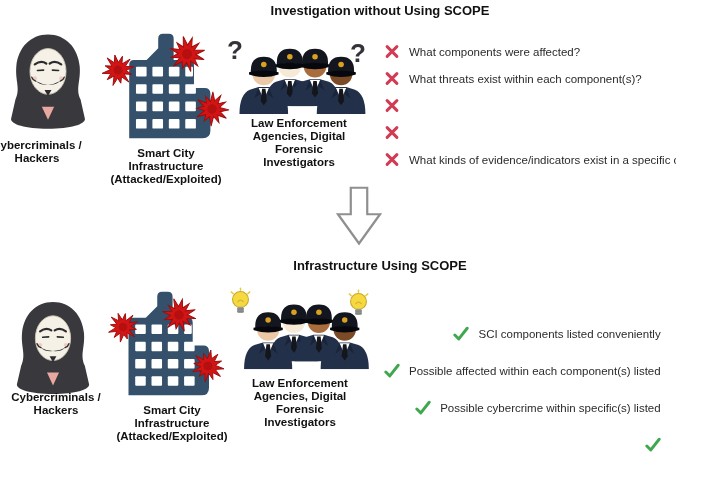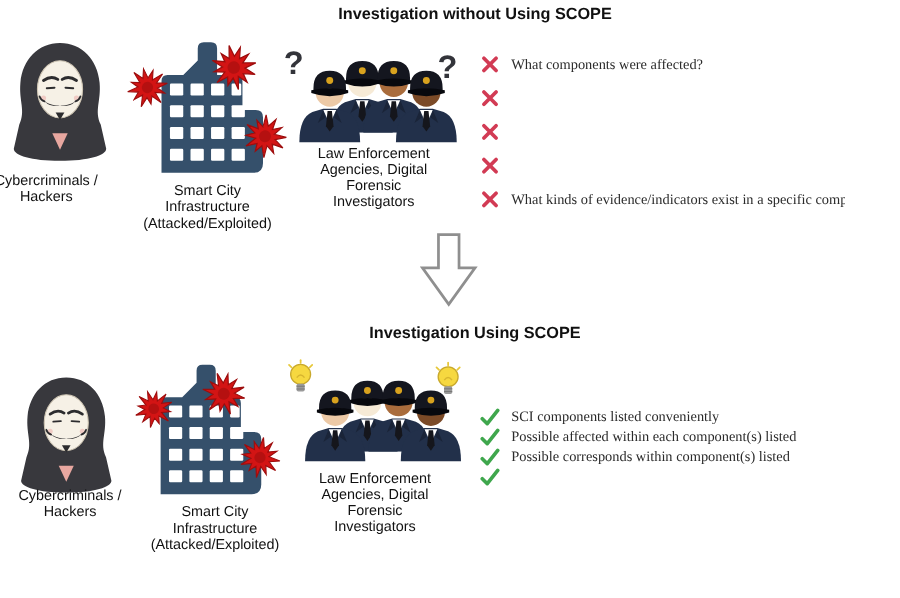--- a/index.html
+++ b/index.html
@@ -1,28 +1,28 @@
 <!DOCTYPE html>
 <html><head>
 <meta charset="utf-8">
 <style>
   html,body{margin:0;padding:0;background:#fff;}
   .canvas{position:relative;width:676px;height:478px;background:#ffffff;overflow:hidden;
           font-family:"Liberation Sans",sans-serif;}
   .title{position:absolute;width:300px;text-align:center;font-weight:700;font-size:13px;color:#111;}
-  .label{position:absolute;font-weight:400;font-size:11.5px;line-height:13px;color:#111;
+  .label{position:absolute;font-weight:700;font-size:11.5px;line-height:13px;color:#111;
          text-align:center;white-space:pre-line;}
   .icon{position:absolute;}
   .qmark{position:absolute;font-size:26px;font-weight:700;color:#33343a;line-height:1;}
   .list{position:absolute;left:384px;display:flex;flex-direction:column;}
   .q-list{top:44px;gap:12px;}
-  .c-list{top:326px;gap:1px;}
+  .c-list{top:326px;gap:22px;align-items:flex-end;}
   .row{display:flex;align-items:center;gap:9px;height:15px;}
   .row .mark{width:16px;height:15px;flex:0 0 16px;}
-  .row span{font-size:11.5px;color:#2b2b2b;white-space:nowrap;font-family:Liberation Serif, serif;}
+  .row span{font-size:11.5px;color:#2b2b2b;white-space:nowrap;}
   .splat{position:absolute;}
 </style>
 </head>
 <body>
 
 <div class="canvas">
 
   <svg width="0" height="0" style="position:absolute" aria-hidden="true">
     <defs>
       <symbol id="sym-hacker" viewBox="0 0 100 112">
@@ -153,20 +153,21 @@
       <div class="row">
         <svg class="mark">
             <use href="#sym-x"></use>
           </svg>
         <span>What components were affected?</span>
       </div>
       <div class="row">
         <svg class="mark">
             <use href="#sym-x"></use>
           </svg>
+        <span>What threats exist within each component(s)?</span>
       </div>
       <div class="row">
         <svg class="mark">
             <use href="#sym-x"></use>
           </svg>
       </div>
       <div class="row">
         <svg class="mark">
             <use href="#sym-x"></use>
           </svg>
@@ -178,21 +179,21 @@
         <span>What kinds of evidence/indicators exist in a specific component(s)?</span>
       </div>
     </div>
   </section>
 
   <svg class="icon" style="left:327px;top:184px;width:64px;height:66px">
       <use href="#sym-arrow-down"></use>
     </svg>
 
   <section>
-    <div class="title" style="left:230px;top:258px">Investigation Using SCOPE</div>
+    <div class="title" style="left:230px;top:258px">Infrastructure Using SCOPE</div>
 
     <svg class="icon" style="left:10px;top:300px;width:86px;height:97px" preserveAspectRatio="xMidYMax meet">
         <use href="#sym-hacker"></use>
       </svg>
     <div class="label" style="left:-3px;top:391px;width:118px">Cybercriminals /
 Hackers</div>
 
     <svg class="icon" style="left:104px;top:288px;width:118px;height:115px">
         <use href="#sym-building"></use>
       </svg>
@@ -233,21 +234,21 @@
       <div class="row">
         <svg class="mark">
             <use href="#sym-check"></use>
           </svg>
         <span>Possible affected within each component(s) listed</span>
       </div>
       <div class="row">
         <svg class="mark">
             <use href="#sym-check"></use>
           </svg>
-        <span>Possible corresponds within component(s) listed</span>
+        <span>Possible cybercrime within specific(s) listed</span>
       </div>
       <div class="row">
         <svg class="mark">
             <use href="#sym-check"></use>
           </svg>
       </div>
     </div>
   </section>
 
 </div>

